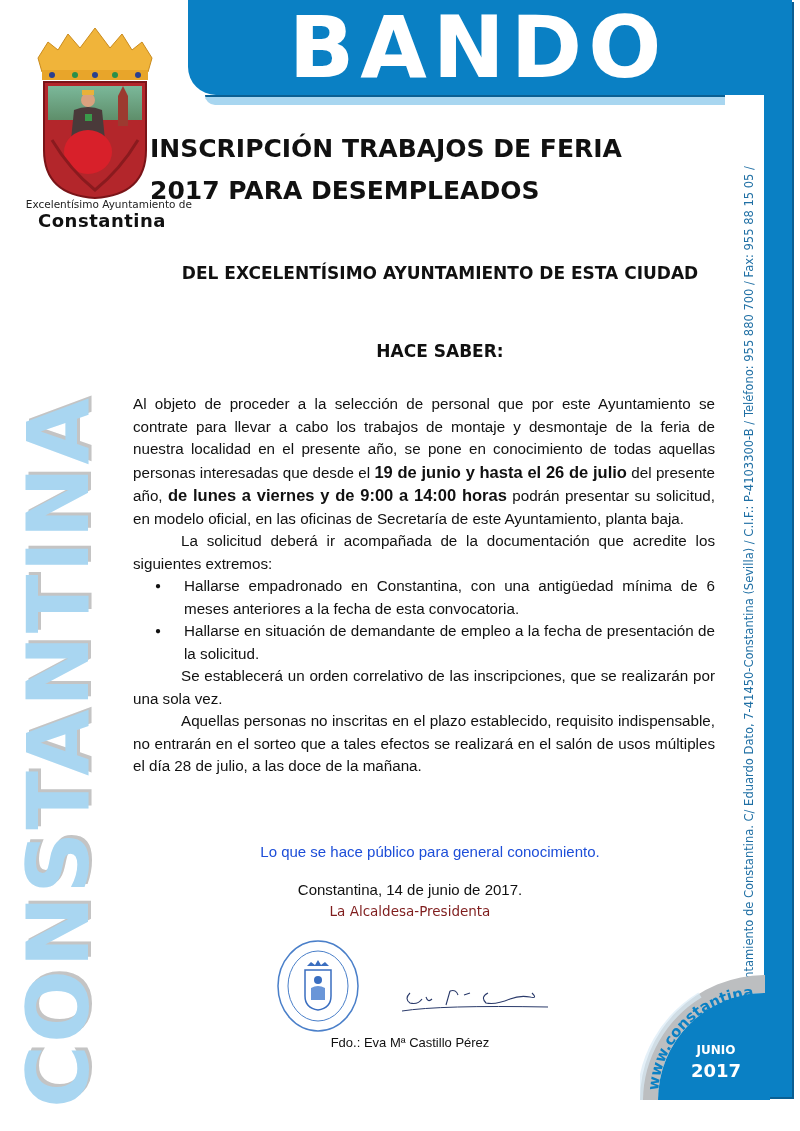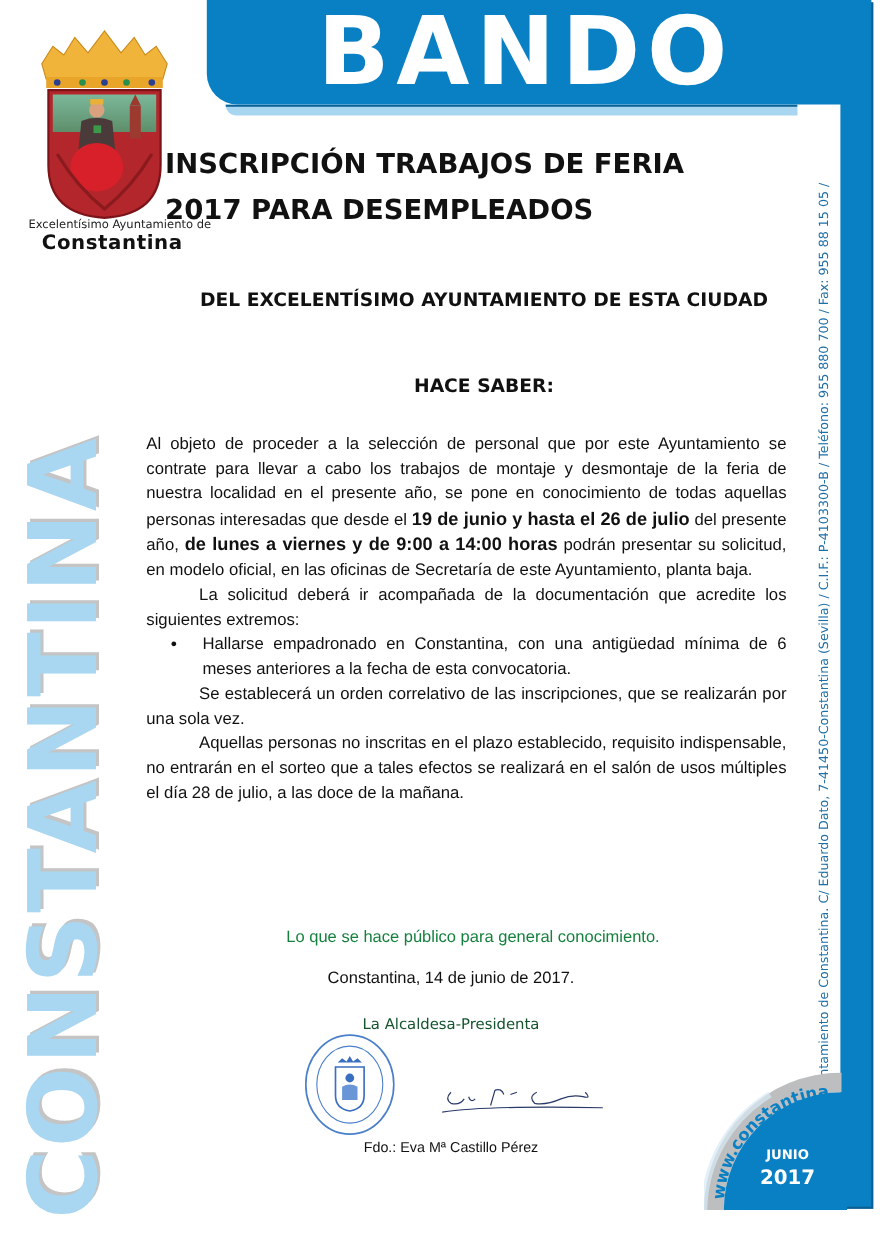--- a/index.html
+++ b/index.html
@@ -43,23 +43,23 @@
 
   
   .body-text { left: 133px; top: 393px; width: 582px; font-family: "Liberation Sans", sans-serif; font-size: 15.2px; line-height: 22.5px; color: #111; text-align: justify; }
   .body-text p { margin: 0; }
   .body-text .indent { text-indent: 48px; }
   .body-text b { font-size: 16.5px; }
   .body-text ul { margin: 0; padding-left: 0; list-style: none; }
   .body-text li { position: relative; padding-left: 29px; margin-left: 22px; }
   .body-text li::before { content: "●"; position: absolute; left: 0; top: 0; font-size: 10px; }
 
-  .closing { left: 130px; top: 843px; width: 600px; text-align: center; font-size: 15px; color: #15803d; }
+  .closing { left: 130px; top: 843px; width: 600px; text-align: center; font-size: 15px; color: #1d4ed8; }
   .place-date { left: 200px; top: 881px; width: 420px; text-align: center; font-size: 15px; color: #111; }
-  .role { left: 200px; top: 903px; width: 420px; text-align: center; font-size: 15px; color: #14532d; font-family: "DejaVu Sans", sans-serif; font-size: 13.5px; margin-top: 20px; }
+  .role { left: 200px; top: 903px; width: 420px; text-align: center; font-size: 15px; color: #7f1d1d; font-family: "DejaVu Sans", sans-serif; font-size: 13.5px; }
   .seal { left: 275px; top: 938px; width: 86px; height: 96px; }
   .signature { left: 400px; top: 985px; width: 150px; height: 30px; }
   .signed-by { left: 260px; top: 1035px; width: 300px; text-align: center; font-size: 13px; color: #111; }
 
   
   .badge { left: 640px; top: 975px; width: 130px; height: 125px; }
   .badge-month { left: 676px; top: 1043px; width: 80px; text-align: center; color: #fff; font-family: "DejaVu Sans", sans-serif; font-weight: bold; font-size: 12px; }
   .badge-year { left: 676px; top: 1060px; width: 80px; text-align: center; color: #fff; font-family: "DejaVu Sans", sans-serif; font-weight: bold; font-size: 18px; }
 </style>
 </head>
@@ -115,20 +115,21 @@
   <div>DEL EXCELENTÍSIMO AYUNTAMIENTO DE ESTA CIUDAD</div>
 </div>
 
 <div class="abs hace">HACE SABER:</div>
 
 <div class="abs body-text">
   <p><span>Al objeto de proceder a la selección de personal que por este Ayuntamiento se contrate para llevar a cabo los trabajos de montaje y desmontaje de la feria de nuestra localidad en el presente año, se pone en conocimiento de todas aquellas personas interesadas que desde el </span><b>19 de junio y hasta el 26 de julio</b><span> del presente año, </span><b>de lunes a viernes y de 9:00 a 14:00 horas</b><span> podrán presentar su solicitud, en modelo oficial, en las oficinas de Secretaría de este Ayuntamiento, planta baja.</span></p>
   <p class="indent">La solicitud deberá ir acompañada de la documentación que acredite los siguientes extremos:</p>
   <ul>
     <li>Hallarse empadronado en Constantina, con una antigüedad mínima de 6 meses anteriores a la fecha de esta convocatoria.</li>
+    <li>Hallarse en situación de demandante de empleo a la fecha de presentación de la solicitud.</li>
   </ul>
   <p class="indent">Se establecerá un orden correlativo de las inscripciones, que se realizarán por una sola vez.</p>
   <p class="indent">Aquellas personas no inscritas en el plazo establecido, requisito indispensable, no entrarán en el sorteo que a tales efectos se realizará en el salón de usos múltiples el día 28 de julio, a las doce de la mañana.</p>
 </div>
 
 <div class="abs closing">Lo que se hace público para general conocimiento.</div>
 <div class="abs place-date">Constantina, 14 de junio de 2017.</div>
 <div class="abs role">La Alcaldesa-Presidenta</div>
 
 <svg class="abs seal" viewBox="0 0 86 96">

